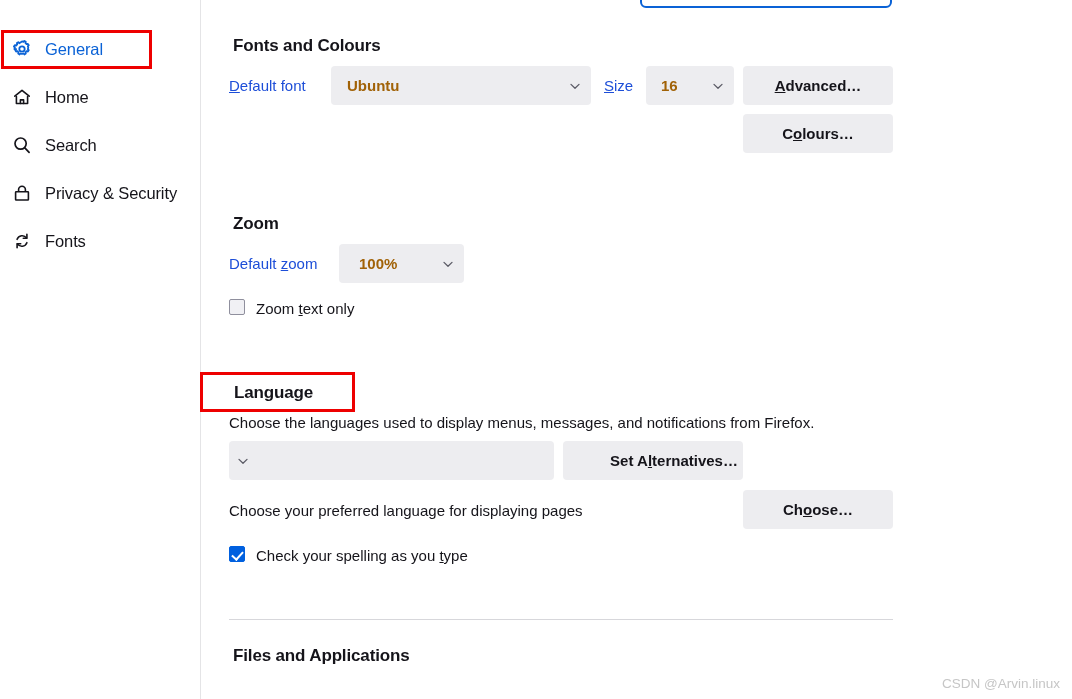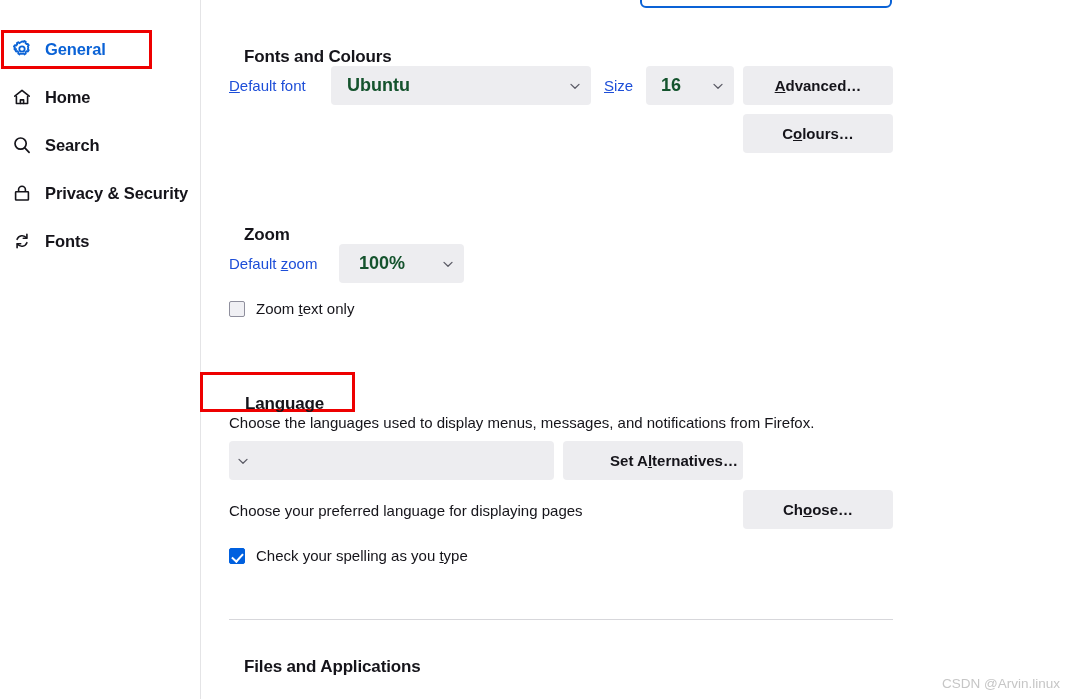--- a/index.html
+++ b/index.html
@@ -41,21 +41,20 @@
   }
   .nav-item {
     position: absolute;
     left: 6px;
     display: flex;
     align-items: center;
     height: 32px;
     width: 185px;
     box-sizing: border-box;
     cursor: pointer;
-    font-weight: bold;
   }
   .nav-icon {
     width: 20px;
     height: 20px;
     margin-left: 6px;
     margin-right: 13px;
     flex: 0 0 20px;
     display: block;
   }
   .nav-label {
@@ -90,21 +89,21 @@
     top: 0;
     width: 843px;
     height: 699px;
   }
 
   .section-title {
     font-size: 17px;
     font-weight: bold;
     letter-spacing: -0.15px;
     color: #15141a;
-    margin: 15px;
+    margin: 4px;
     position: absolute;
   }
   #title-fonts  { top: 32px; left: 0; }
   #title-zoom   { top: 210px; left: 0; }
   #title-lang   { top: 379px; left: 1px; }
   #title-files  { top: 642px; left: 0; }
 
   .row-label {
     position: absolute;
     font-size: 15px;
@@ -119,23 +118,23 @@
     background: #ededf0;
     border: none;
     border-radius: 4px;
     box-sizing: border-box;
     display: flex;
     align-items: center;
     cursor: pointer;
     font-family: "Liberation Sans", sans-serif;
   }
   .menulist .ml-text {
-    font-size: 18px;
+    font-size: 15px;
     font-weight: bold;
-    color: #14532d;
+    color: #a16207;
     white-space: nowrap;
     flex: 1 1 auto;
     overflow: hidden;
   }
   .chev {
     flex: 0 0 auto;
     width: 12px;
     height: 12px;
     margin-left: 8px;
     margin-right: 10px;
@@ -159,21 +158,21 @@
     box-sizing: border-box;
     white-space: nowrap;
   }
 
   .akey { text-decoration: underline; text-underline-offset: 1px; }
 
   
   .cb-row {
     position: absolute;
     display: flex;
-    align-items: center;
+    align-items: flex-start;
     cursor: pointer;
   }
   .cbox {
     width: 16px;
     height: 16px;
     border-radius: 2px;
     box-sizing: border-box;
     flex: 0 0 16px;
     display: block;
     position: relative;

